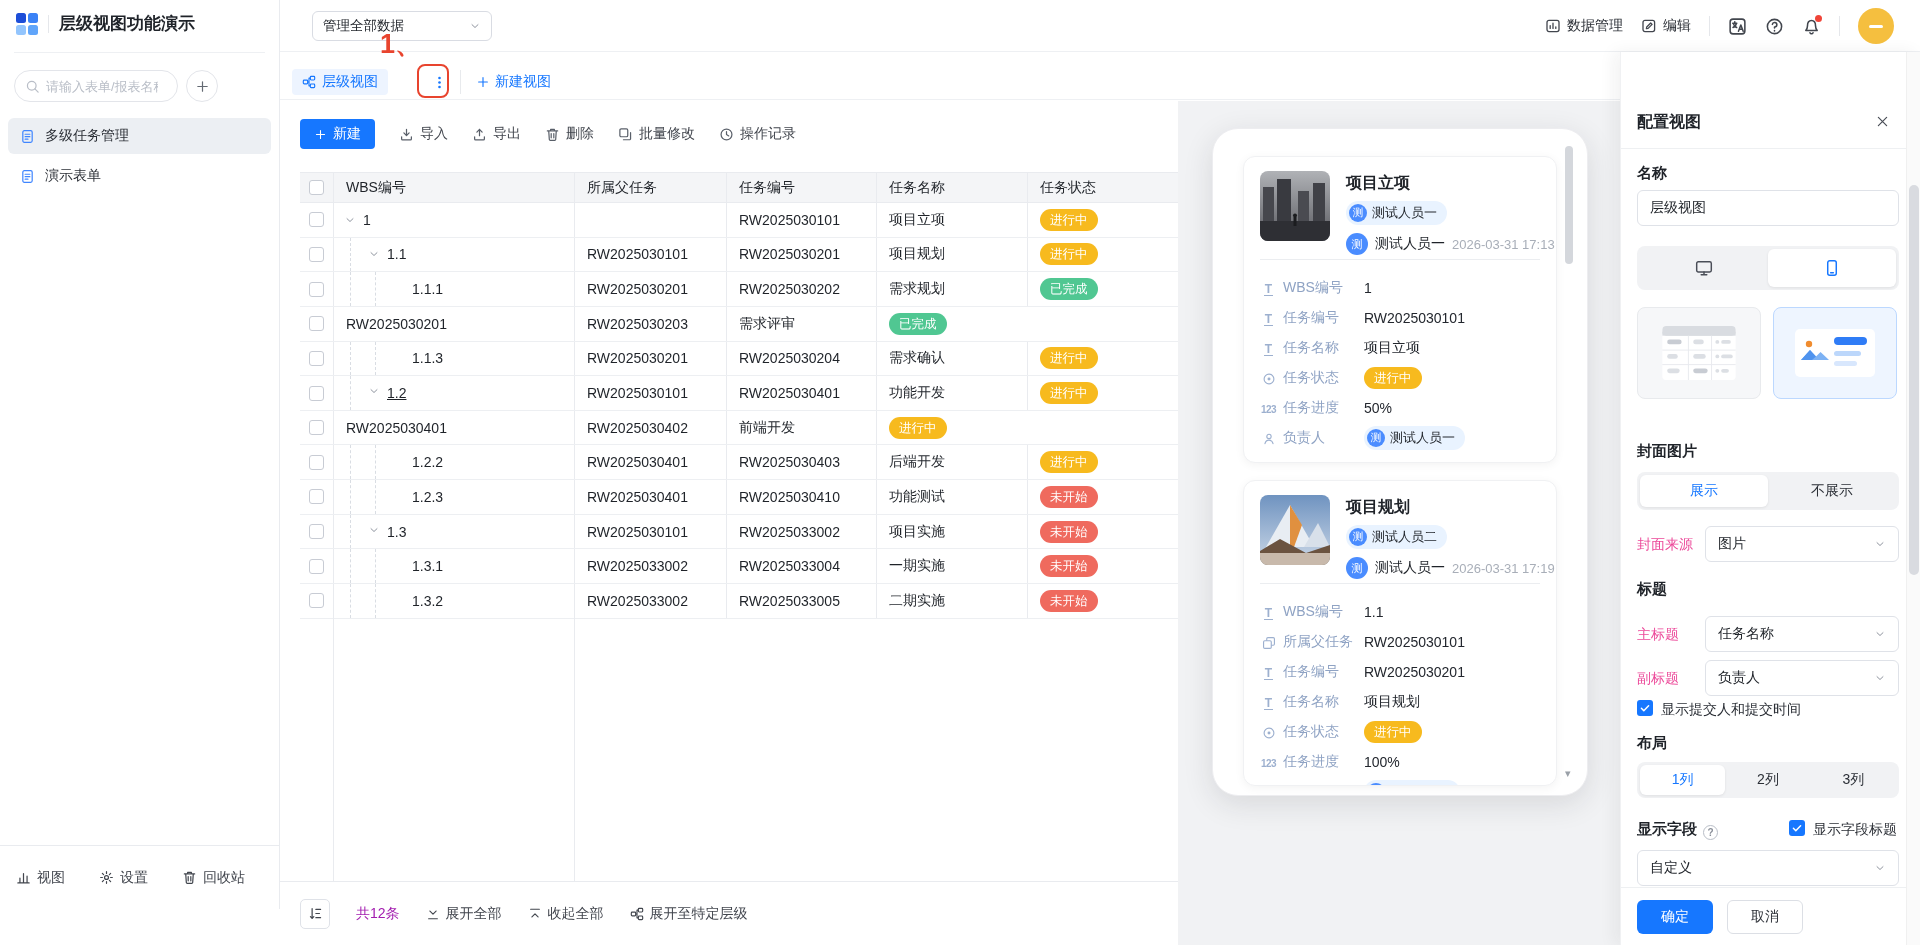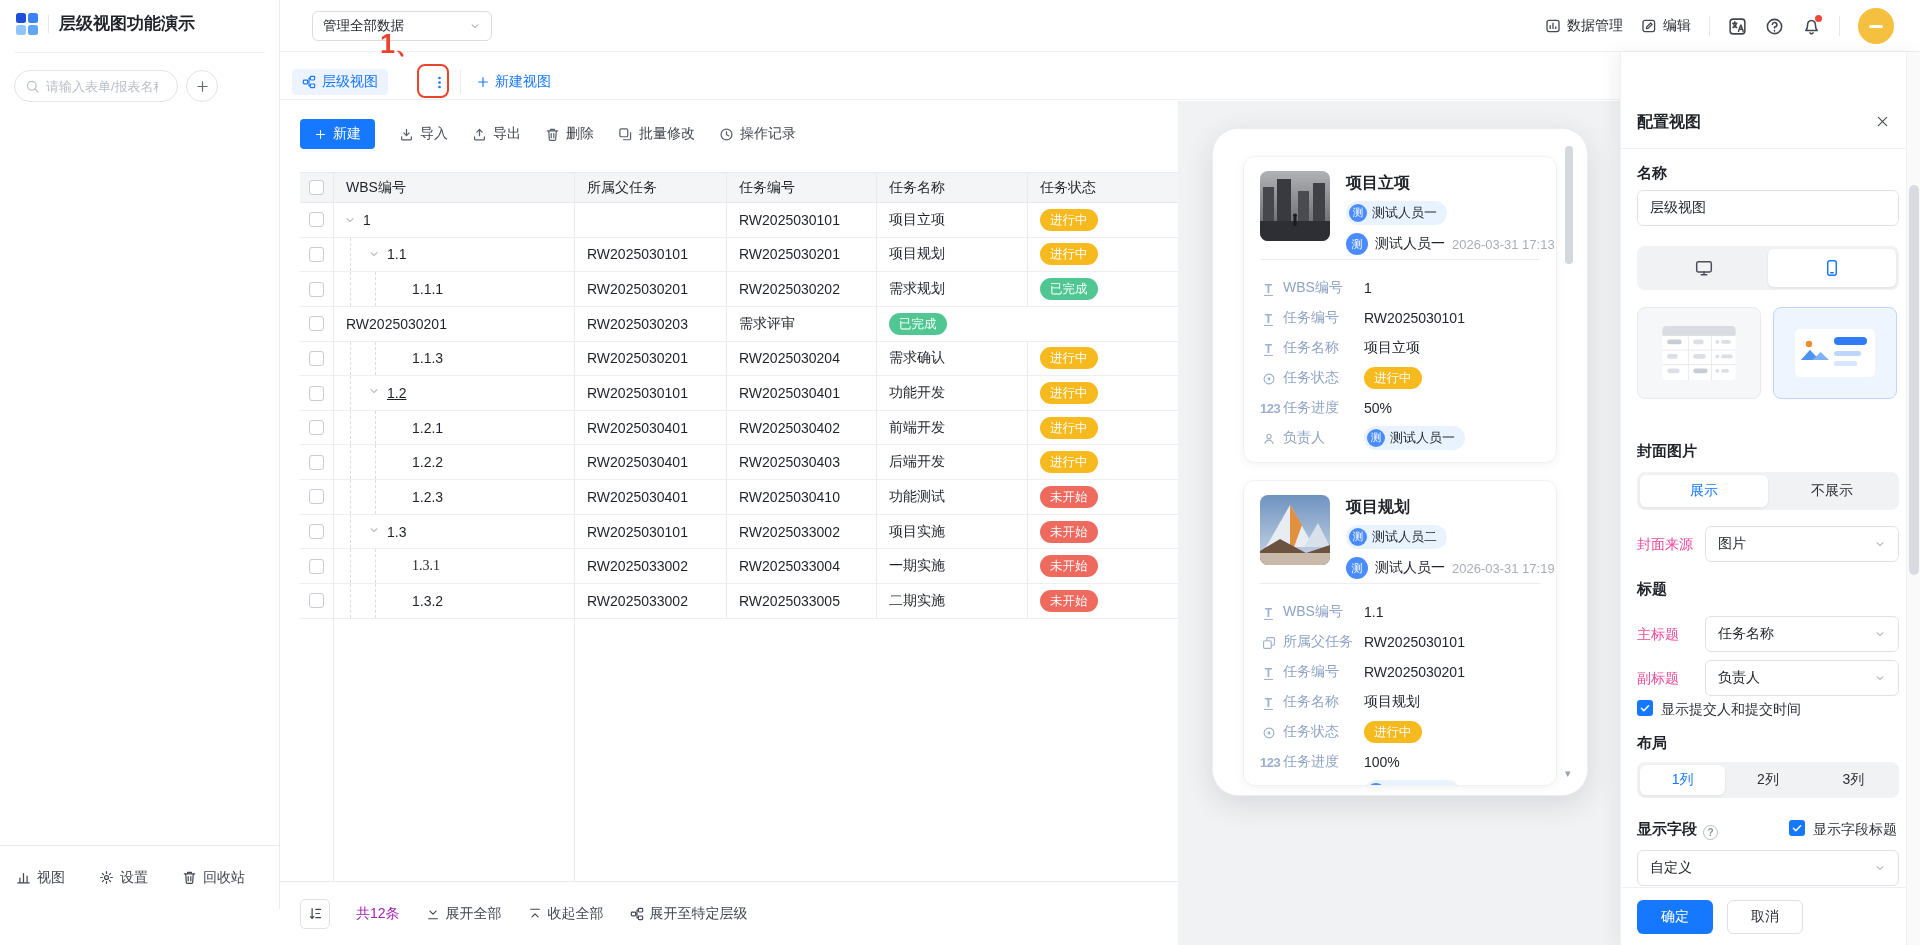--- a/index.html
+++ b/index.html
@@ -96,21 +96,21 @@
   .card-sub .sav { width:22px; height:22px; border-radius:50%; background:#4a8cff; color:#fff; font-size:11px; display:flex; align-items:center; justify-content:center; }
   .card-sub .sname { font-size:14px; color:#1f2329; }
   .card-sub .stime { font-size:13px; color:#a8aeb8; }
   .card-hr { position:absolute; left:16px; right:16px; top:102px; height:1px; background:#ebedf0; }
   .fields { position:absolute; left:0; top:116px; right:0; }
   .frow { position:relative; height:30px; display:flex; align-items:center; }
   .fic { position:absolute; left:16px; width:17px; text-align:center; color:#9db0cf; }
   .flabel { position:absolute; left:39px; font-size:14px; color:#8fa3c4; }
   .fvalue { position:absolute; left:120px; font-size:14px; color:#23272e; }
   .t-ic { font-size:12px; font-weight:700; border-bottom:1.6px solid currentColor; line-height:11px; display:inline-block; padding:0 1px; }
-  .n-ic { font-size:13px; font-weight:700; letter-spacing:-0.5px;text-align:right; }
+  .n-ic { font-size:10px; font-weight:700; letter-spacing:-0.5px;text-align:right; }
   .phone-thumb { position:absolute; left:352px; top:17px; width:8px; height:118px; border-radius:4px; background:#d4d7dc; }
   .phone-arrow { position:absolute; left:352px; top:638px; font-size:11px; color:#9aa0a8; }
 
   
   .config { position:absolute; left:1620px; top:52px; width:300px; height:893px; background:#fff; box-shadow:-6px 0 16px rgba(31,35,41,.06); border-left:1px solid #f0f1f3; }
   .cfg-title { position:absolute; left:16px; top:60px; font-size:16px; font-weight:700; color:#1f2329; }
   .cfg-close { position:absolute; right:30px; top:60px; color:#4a4e57; cursor:pointer; }
   .cfg-hr { position:absolute; left:0; right:0; top:96px; height:1px; background:#eef0f2; }
   .cfg-label { position:absolute; left:16px; font-size:15px; font-weight:700; color:#1f2329; }
   .cfg-sublabel { position:absolute; left:16px; font-size:14px; color:#ec4899; }
@@ -156,20 +156,36 @@
           <circle cx="7.2" cy="7.2" r="4.6"></circle>
           <path d="M10.6 10.6L14 14"></path>
         </svg>
       <input placeholder="请输入表单/报表名称" style="">
     </div>
     <div class="add-form-btn">
       <svg class="ic" width="15" height="15" viewBox="0 0 16 16">
           <path d="M8 3v10M3 8h10"></path>
         </svg>
     </div>
+    <div class="side-items">
+        <div class="side-item sel">
+          <svg class="ic dico" width="15" height="15" viewBox="0 0 16 16">
+            <rect x="3" y="1.8" width="10" height="12.4" rx="1.6"></rect>
+            <path d="M5.5 5.6h5M5.5 8.2h5M5.5 10.8h3"></path>
+          </svg>
+          <span>多级任务管理</span>
+        </div>
+        <div class="side-item">
+          <svg class="ic dico" width="15" height="15" viewBox="0 0 16 16">
+            <rect x="3" y="1.8" width="10" height="12.4" rx="1.6"></rect>
+            <path d="M5.5 5.6h5M5.5 8.2h5M5.5 10.8h3"></path>
+          </svg>
+          <span>演示表单</span>
+        </div>
+      </div>
     <div class="side-foot">
       <span class="sf">
         <svg class="ic" width="15" height="15" viewBox="0 0 16 16">
             <path d="M2 13.8h12M4.2 13V8.6M8 13V3.8M11.8 13V6.6"></path>
           </svg>
         <span>视图</span>
       </span>
       <span class="sf">
         <svg class="ic" width="15" height="15" viewBox="0 0 16 16">
             <circle cx="8" cy="8" r="2.1"></circle>
@@ -467,27 +483,20 @@
               <span>功能开发</span>
             </div>
             <div class="cell">
               <span class="badge bg-doing">进行中</span>
             </div>
           </div>
           <div class="trow tr">
             <div class="cell">
               <span class="cb"></span>
             </div>
-            <div class="cell wbs-cell">
-              <span class="guide" style="left:16px"></span>
-              <span class="guide" style="left:41px"></span>
-              <span style="display: flex; align-items: center; padding-left: 78px; width: 100%;">
-                <span>1.2.1</span>
-              </span>
-            </div>
             <div class="cell">
               <span>RW2025030401</span>
             </div>
             <div class="cell">
               <span>RW2025030402</span>
             </div>
             <div class="cell">
               <span>前端开发</span>
             </div>
             <div class="cell">
@@ -568,21 +577,21 @@
               <span class="badge bg-todo">未开始</span>
             </div>
           </div>
           <div class="trow tr">
             <div class="cell">
               <span class="cb"></span>
             </div>
             <div class="cell wbs-cell">
               <span class="guide" style="left:16px"></span>
               <span class="guide" style="left:41px"></span>
-              <span style="display: flex; align-items: flex-start; padding-left: 78px; width: 100%; font-family: Liberation Serif, serif;">
+              <span style="display: flex; align-items: flex-start; padding-left: 78px; width: 100%;">
                 <span>1.3.1</span>
               </span>
             </div>
             <div class="cell">
               <span>RW2025033002</span>
             </div>
             <div class="cell">
               <span>RW2025033004</span>
             </div>
             <div class="cell">

